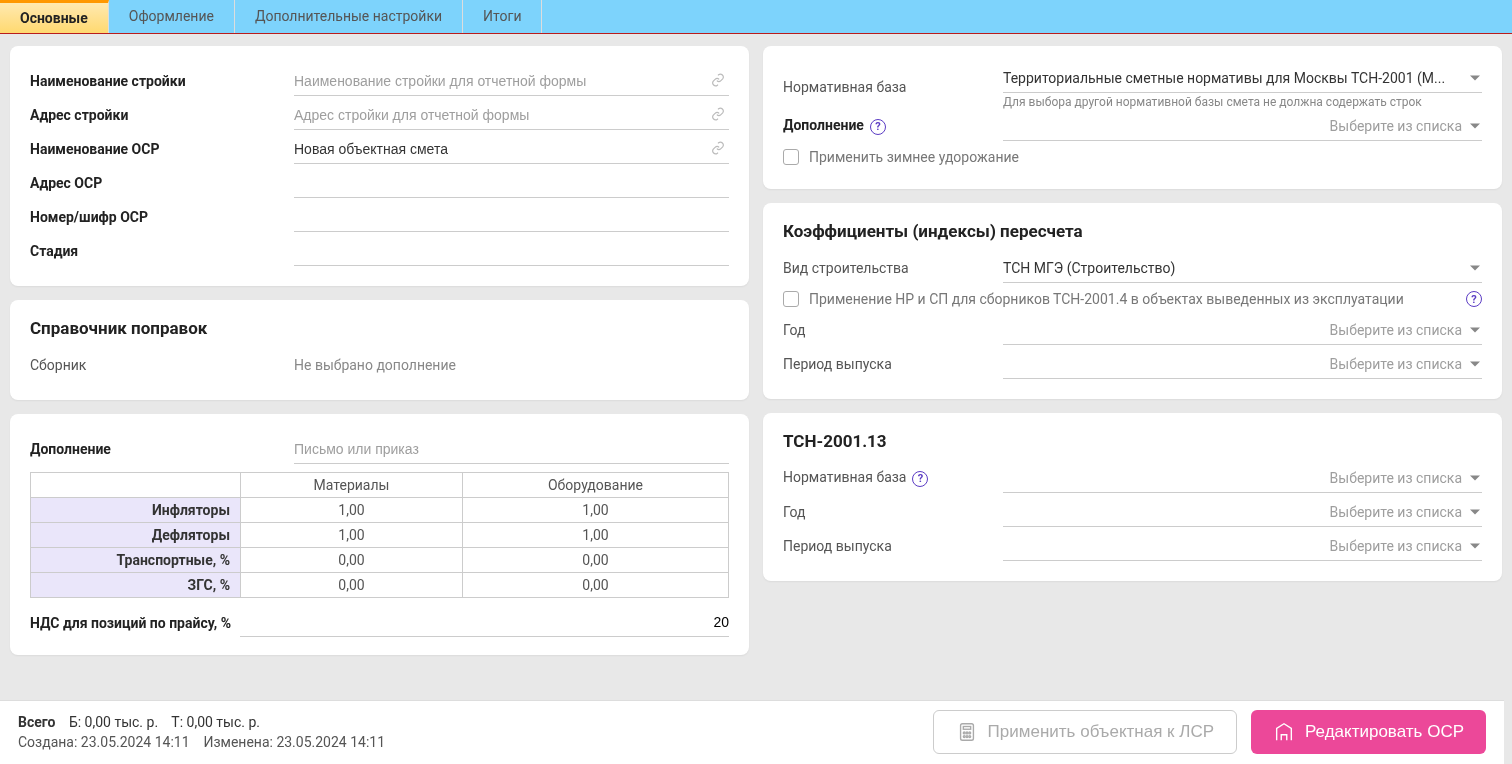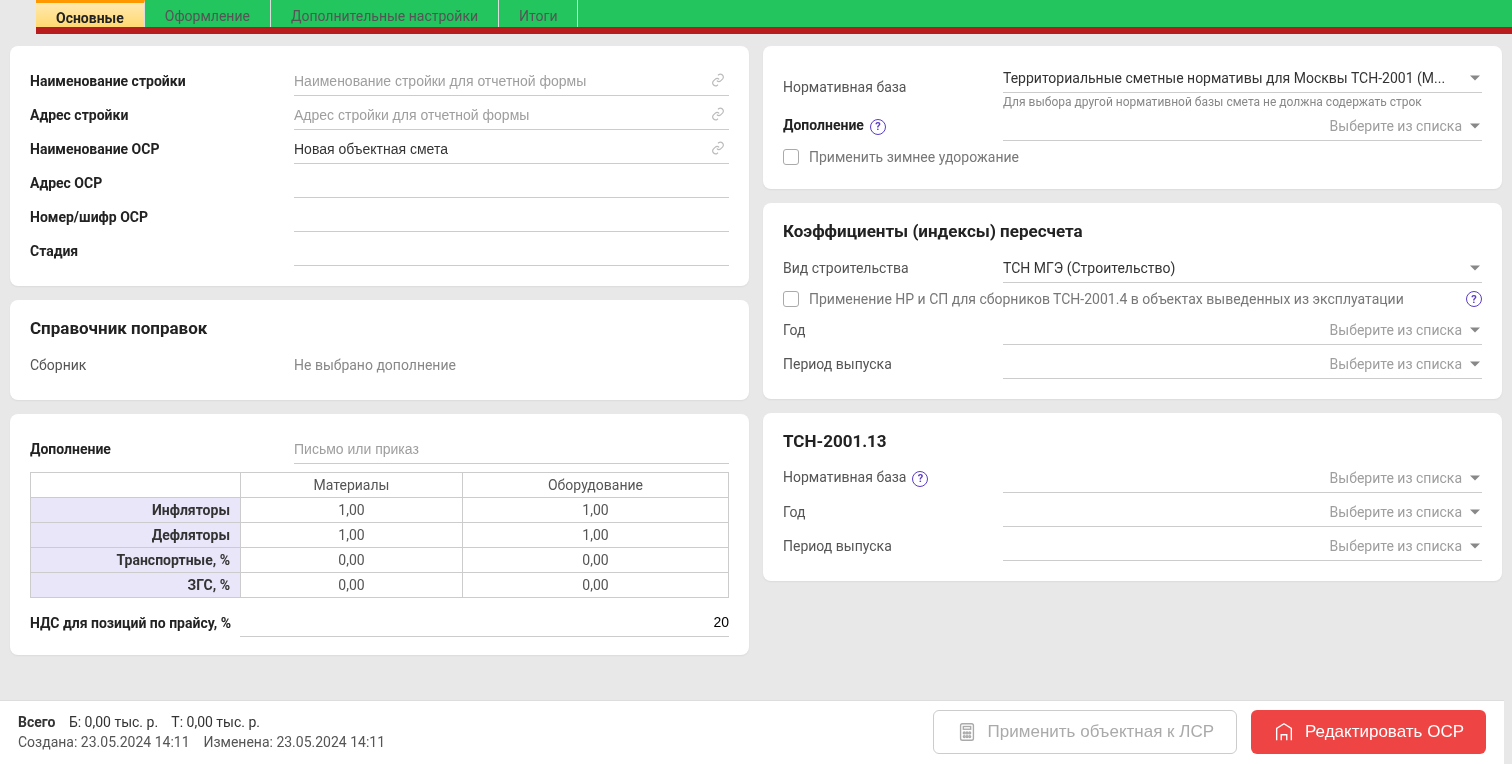--- a/index.html
+++ b/index.html
@@ -8,24 +8,23 @@
   font-size: 14px;
   color: #333;
   background: #e8e8e8;
   width: 1512px;
   height: 764px;
   overflow: hidden;
   position: relative;
 }
 .tabs {
   display: flex;
-  background: #22c55e;
-  border-bottom: 7px solid #b91c1c;
+  background: #7dd3fc;
+  border-bottom: 1px solid #b91c1c;
   height: 34px;
-  margin-left: 36px;
 }
 .tab {
   padding: 0 20px;
   line-height: 33px;
   cursor: pointer;
   border-right: 1px solid #ddd;
   color: #555;
   font-weight: 400;
 }
 .tab.active {
@@ -190,21 +189,21 @@
   cursor: pointer;
   border: none;
 }
 .btn-ghost {
   border: 1px solid #ccc;
   background: #fff;
   color: #aaa;
   margin-right: 14px;
 }
 .btn-primary {
-  background: #ef4444;
+  background: #ec4899;
   color: #fff;
   font-weight: 500;
 }
 .btn svg { width: 22px; height: 22px; }
 </style>
 </head>
 <body>
 
 <div class="tabs">
   <div class="tab active">Основные</div>

